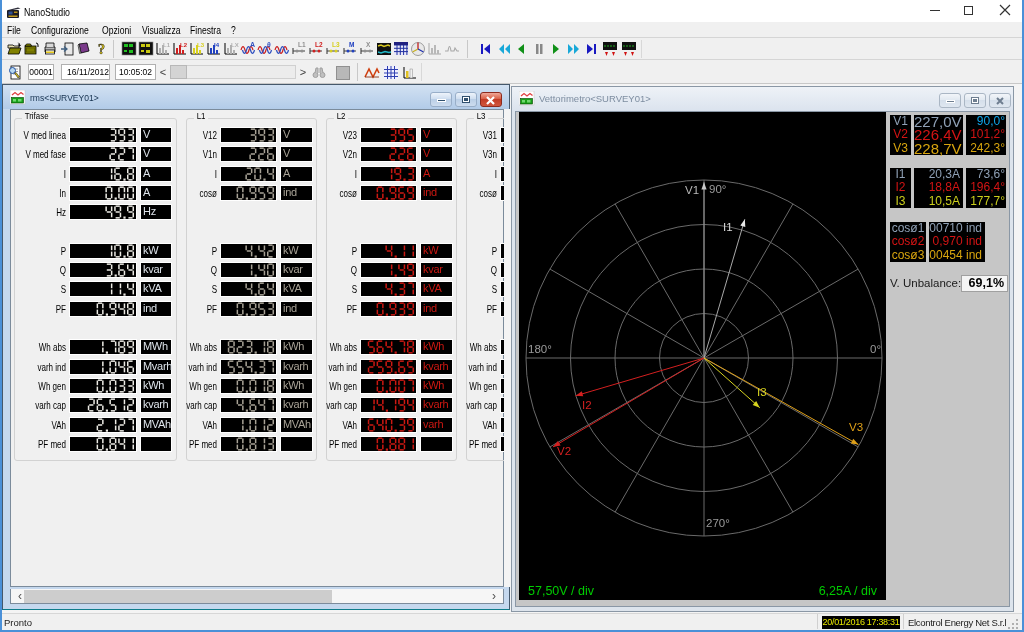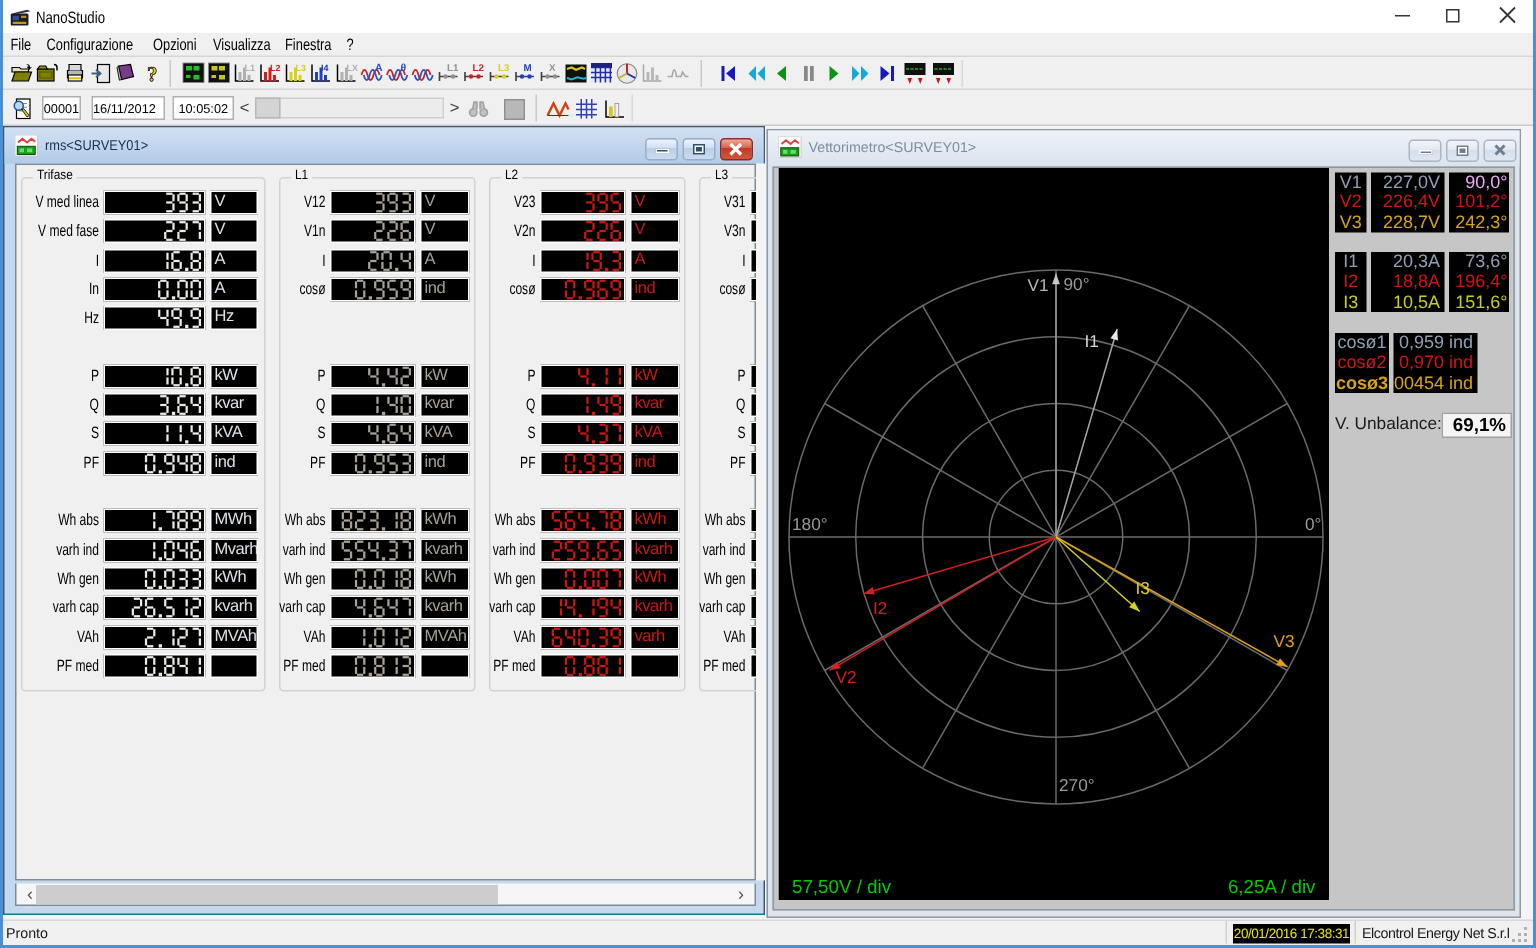--- a/index.html
+++ b/index.html
@@ -239,21 +239,21 @@
     </svg></div>
 <div style="position:absolute;left:641px;top:40px;width:1px;height:18px;background:#d8d8d8;"></div>
 <div style="position:absolute;left:2px;top:61px;width:1020px;height:23px;background:#f0f0f0;border-bottom:1px solid #c8c8c8;"></div>
 <div style="position:absolute;left:8px;top:65px;width:16px;height:16px;"><svg width="16" height="16" viewBox="0 0 16 16">
       <rect x="3" y="1" width="9" height="13" fill="#fff" stroke="#000" stroke-width="0.8"></rect>
       <path d="M5 4 h5 M5 6.5 h5 M5 9 h3" stroke="#888" stroke-width="0.8"></path>
       <circle cx="4.5" cy="5.5" r="3" fill="#b8d8f0" stroke="#2050a0" stroke-width="1"></circle>
       <path d="M6.5 8 L10 13 l1.5 -1 L8 7.5Z" fill="#d8c020" stroke="#000" stroke-width="0.5"></path>
     </svg></div>
 <div style="position:absolute;top:64px;height:16px;background:#fff;border:1px solid #b0b0b0;font-size:8.5px;color:#000;text-align:center;line-height:15px;left:28px;width:26px;">00001</div>
-<div style="position:absolute;top:64px;height:16px;background:#fff;border:1px solid #b0b0b0;font-size:8.5px;color:#000;text-align:left;line-height:15px;left:61px;width:49px;">16/11/2012</div>
+<div style="position:absolute;top:64px;height:16px;background:#fff;border:1px solid #b0b0b0;font-size:8.5px;color:#000;text-align:right;line-height:15px;left:61px;width:49px;">16/11/2012</div>
 <div style="position:absolute;top:64px;height:16px;background:#fff;border:1px solid #b0b0b0;font-size:8.5px;color:#000;text-align:center;line-height:15px;left:115px;width:41px;">10:05:02</div>
 <div style="position:absolute;left:158px;top:65px;width:10px;height:14px;font-size:11px;color:#404040;text-align:center;line-height:14px;">&lt;</div>
 <div style="position:absolute;left:170px;top:65px;width:126px;height:14px;background:#ececec;border:1px solid #d0d0d0;"></div>
 <div style="position:absolute;left:170px;top:65px;width:17px;height:14px;background:#d4d4d4;border:1px solid #b8b8b8;"></div>
 <div style="position:absolute;left:298px;top:65px;width:10px;height:14px;font-size:11px;color:#404040;text-align:center;line-height:14px;">&gt;</div>
 <div style="position:absolute;left:311px;top:65px;width:16px;height:16px;"><svg width="16" height="16" viewBox="0 0 16 16">
       <path d="M2 10 a2.5 2.5 0 1 0 5 0 a2.5 2.5 0 1 0 -5 0 M9 10 a2.5 2.5 0 1 0 5 0 a2.5 2.5 0 1 0 -5 0" fill="#c0c0c0" stroke="#a0a0a0"></path>
       <path d="M4 8 L5 3 h2 v5 M9 8 V3 h2 l1 5" fill="#c0c0c0" stroke="#a0a0a0"></path>
     </svg></div>
 <div style="position:absolute;left:336px;top:66px;width:14px;height:14px;background:#b8b8b8;border:1px solid #909090;"></div>
@@ -1550,52 +1550,52 @@
       <g font-size="12.5" fill="#00cc00">
         <text x="9" y="483">57,50V / div</text>
         <text x="358" y="483" text-anchor="end">6,25A / div</text>
       </g>
     </svg></div>
 <div style="position:absolute;left:890px;top:115px;width:21px;height:40px;background:#000;font-size:12px;line-height:13.3px;white-space:nowrap;">
     <div style="color:#8fa0b5;text-align:center;padding-left:0px;">V1</div>
     <div style="color:#d41414;text-align:center;padding-left:0px;">V2</div>
     <div style="color:#d8a50e;text-align:center;padding-left:0px;">V3</div>
   </div>
-<div style="position:absolute;left:914px;top:115px;width:49px;height:40px;background:#000;font-size:12px;line-height:13.3px;white-space:nowrap;">
+<div style="position:absolute;left:914px;top:115px;width:49px;height:40px;background:#000;font-size:15px;line-height:13.3px;white-space:nowrap;">
     <div style="color:#8fa0b5;text-align:right;padding-right:3px;">227,0V</div>
     <div style="color:#d41414;text-align:right;padding-right:3px;">226,4V</div>
     <div style="color:#d8a50e;text-align:right;padding-right:3px;">228,7V</div>
   </div>
 <div style="position:absolute;left:966px;top:115px;width:40px;height:40px;background:#000;font-size:12px;line-height:13.3px;white-space:nowrap;">
-    <div style="color:#f0abfc;text-align:right;padding-right:1px;">90,0°</div>
+    <div style="color:#0ea5e9;text-align:right;padding-right:1px;">90,0°</div>
     <div style="color:#d41414;text-align:right;padding-right:1px;">101,2°</div>
     <div style="color:#d8a50e;text-align:right;padding-right:1px;">242,3°</div>
   </div>
 <div style="position:absolute;left:890px;top:168px;width:21px;height:40px;background:#000;font-size:12px;line-height:13.3px;white-space:nowrap;">
     <div style="color:#8fa0b5;text-align:center;padding-left:0px;">I1</div>
     <div style="color:#d41414;text-align:center;padding-left:0px;">I2</div>
     <div style="color:#cbcf1c;text-align:center;padding-left:0px;">I3</div>
   </div>
 <div style="position:absolute;left:914px;top:168px;width:49px;height:40px;background:#000;font-size:12px;line-height:13.3px;white-space:nowrap;">
     <div style="color:#8fa0b5;text-align:right;padding-right:3px;">20,3A</div>
     <div style="color:#d41414;text-align:right;padding-right:3px;">18,8A</div>
     <div style="color:#cbcf1c;text-align:right;padding-right:3px;">10,5A</div>
   </div>
 <div style="position:absolute;left:966px;top:168px;width:40px;height:40px;background:#000;font-size:12px;line-height:13.3px;white-space:nowrap;">
     <div style="color:#8fa0b5;text-align:right;padding-right:1px;">73,6°</div>
     <div style="color:#d41414;text-align:right;padding-right:1px;">196,4°</div>
-    <div style="color:#cbcf1c;text-align:right;padding-right:1px;">151,6°</div>
+    <div style="color:#cbcf1c;text-align:right;padding-right:1px;">177,7°</div>
   </div>
 <div style="position:absolute;left:890px;top:222px;width:36px;height:40px;background:#000;font-size:12px;line-height:13.3px;white-space:nowrap;">
     <div style="color:#8fa0b5;text-align:center;padding-left:0px;">cosø1</div>
     <div style="color:#d41414;text-align:center;padding-left:0px;">cosø2</div>
-    <div style="color:#d8a50e;text-align:center;padding-left:0px;font-weight:bold;">cosø3</div>
+    <div style="color:#d8a50e;text-align:center;padding-left:0px;">cosø3</div>
   </div>
 <div style="position:absolute;left:929px;top:222px;width:56px;height:40px;background:#000;font-size:12px;line-height:13.3px;white-space:nowrap;">
-    <div style="color:#8fa0b5;text-align:right;padding-right:3px;">0,959 ind</div>
+    <div style="color:#8fa0b5;text-align:right;padding-right:3px;">00710 ind</div>
     <div style="color:#d41414;text-align:right;padding-right:3px;">0,970 ind</div>
     <div style="color:#d8a50e;text-align:right;padding-right:3px;">00454 ind</div>
   </div>
 <div style="position:absolute;left:890px;top:277px;font-size:11.5px;color:#1a1a1a;">V. Unbalance:</div>
 <div style="position:absolute;left:961px;top:275px;width:47px;height:17px;background:#f4f4f4;border:1px solid #a0a0a0;font-size:12.5px;font-weight:bold;color:#000;text-align:right;padding-right:3px;line-height:15px;">69,1%</div>
 <div style="position:absolute;left:2px;top:613px;width:1020px;height:17px;background:#f0f0f0;border-top:1px solid #d7d7d7;"></div>
 <div style="position:absolute;left:4px;top:617px;font-size:9.5px;color:#1a1a1a;">Pronto</div>
 <div style="position:absolute;left:817px;top:614px;width:1px;height:15px;background:#d0d0d0;"></div>
 <div style="position:absolute;left:822px;top:616px;width:78px;height:13px;background:#000;color:#e8e800;font-size:9px;letter-spacing:-0.3px;line-height:13px;text-align:center;white-space:nowrap;">20/01/2016 17:38:31</div>
 <div style="position:absolute;left:903px;top:614px;width:1px;height:15px;background:#d0d0d0;"></div>

